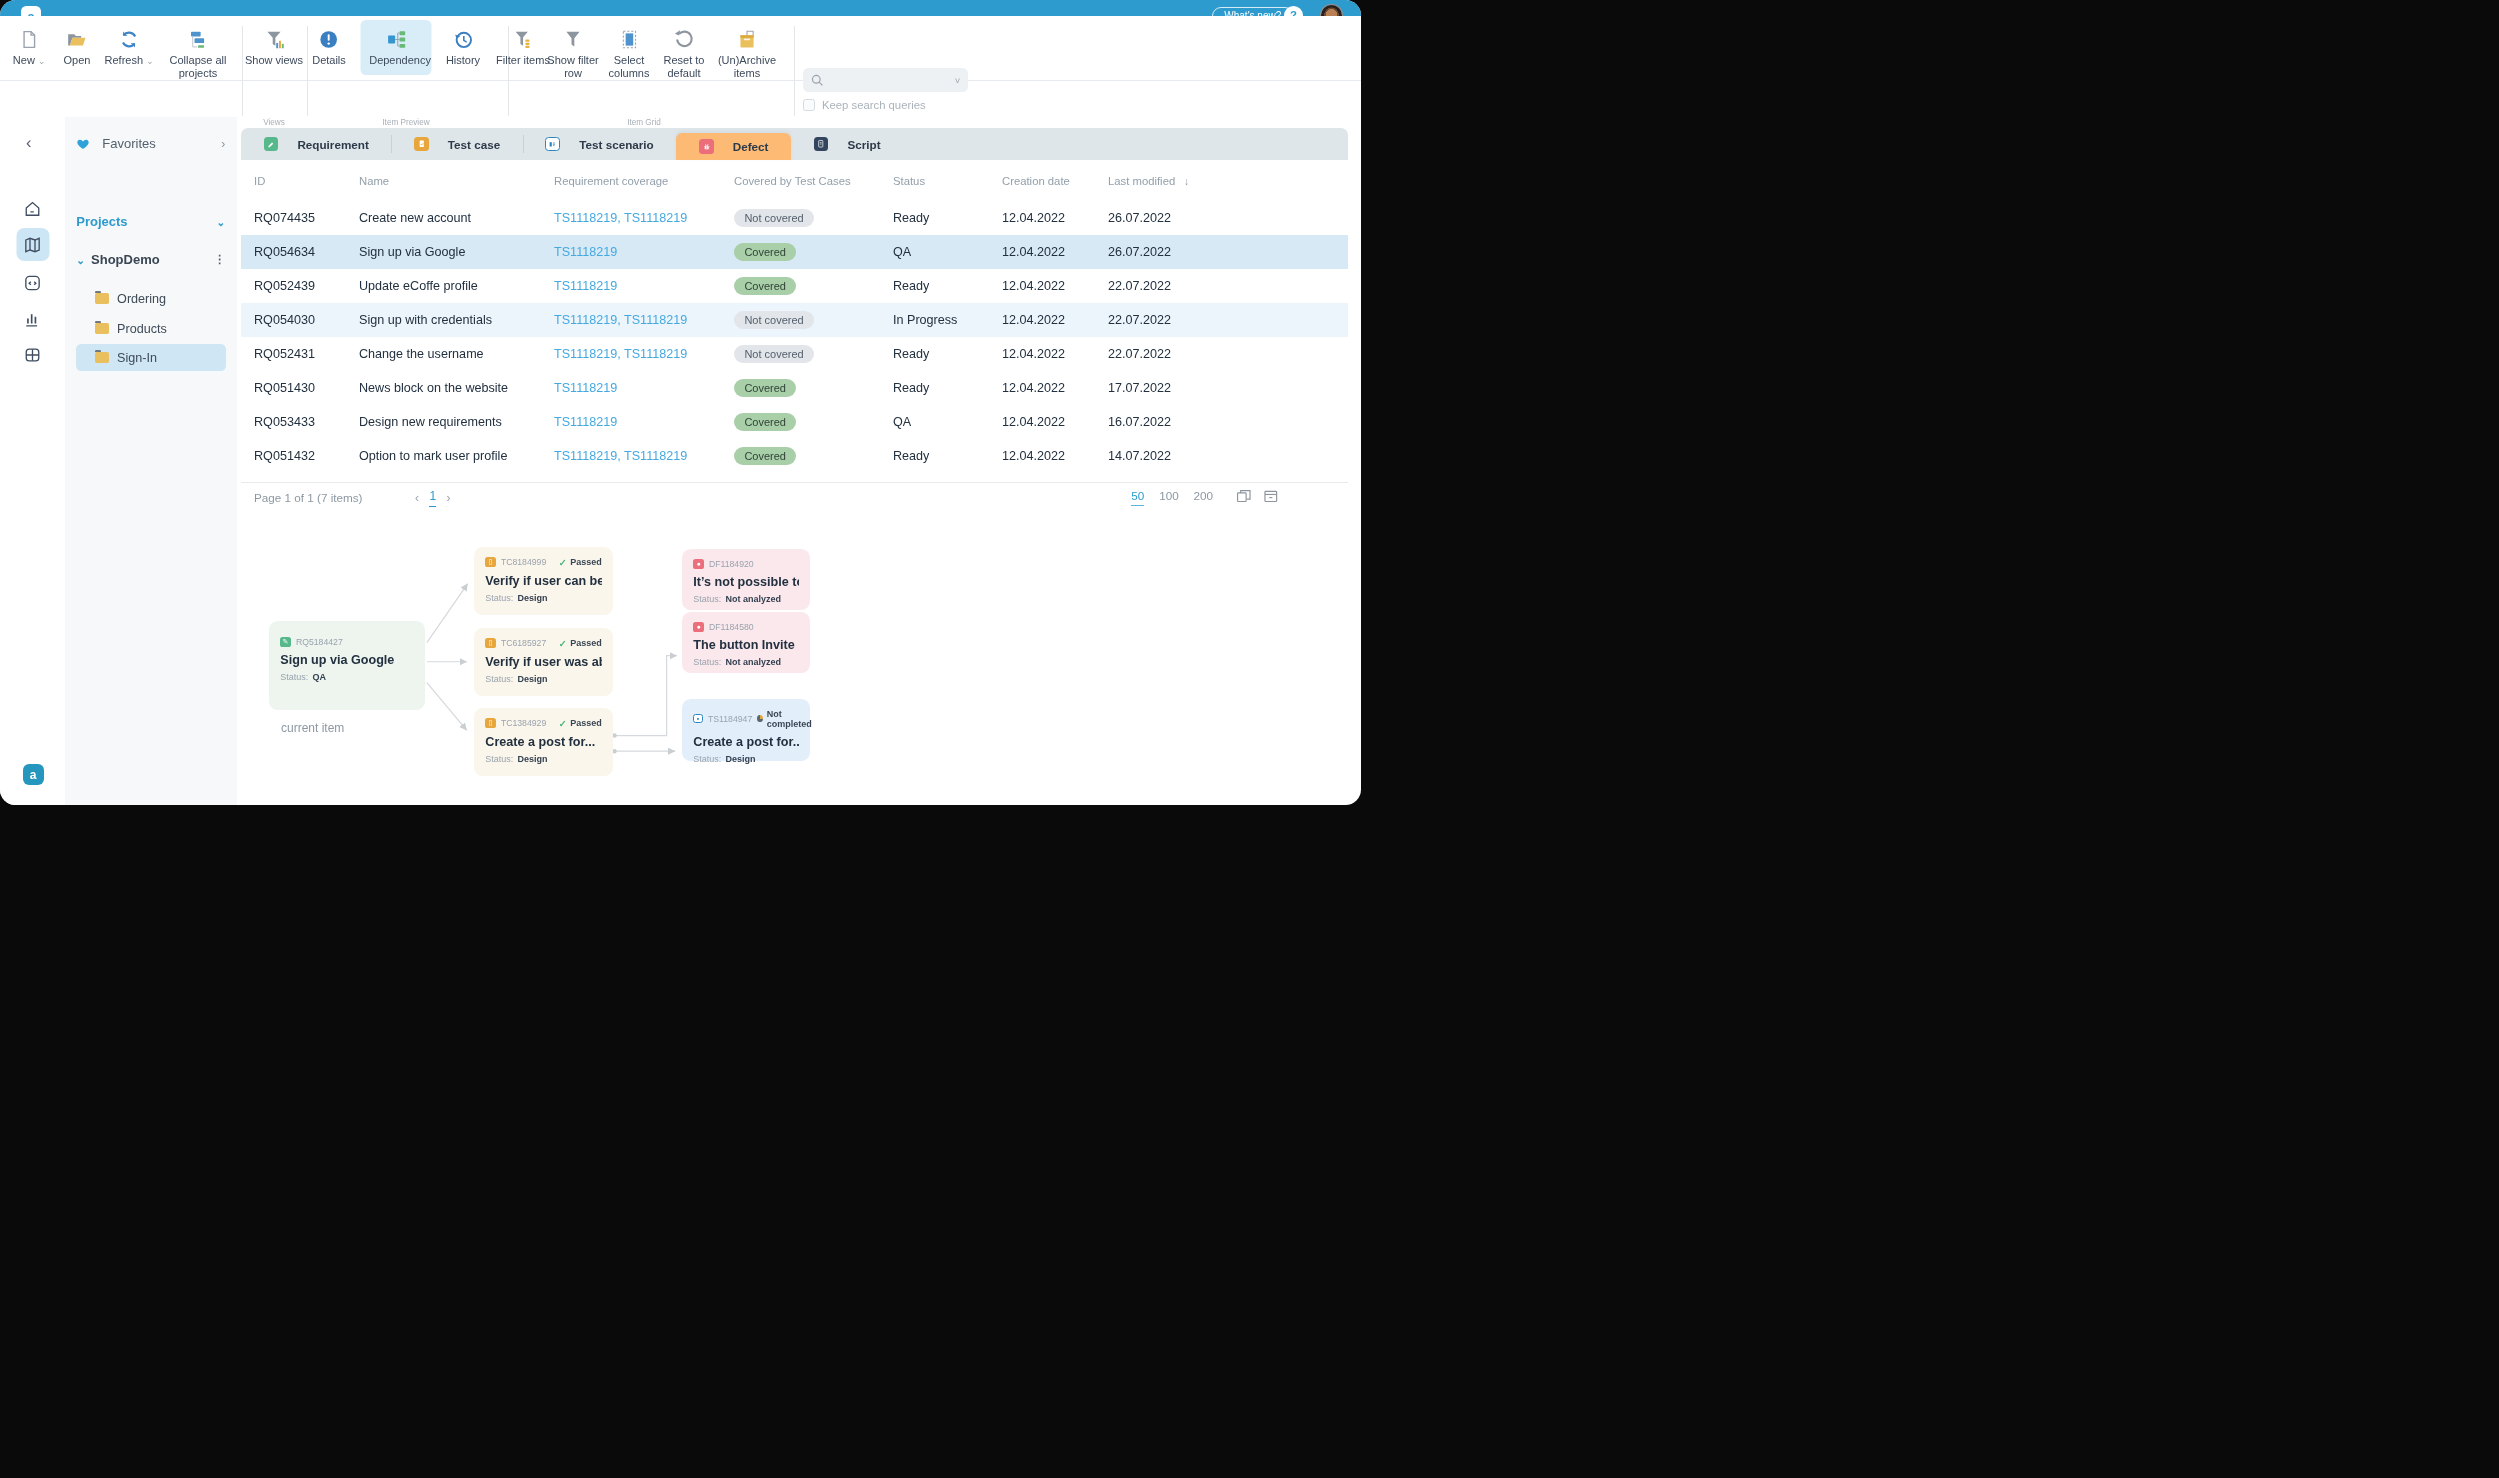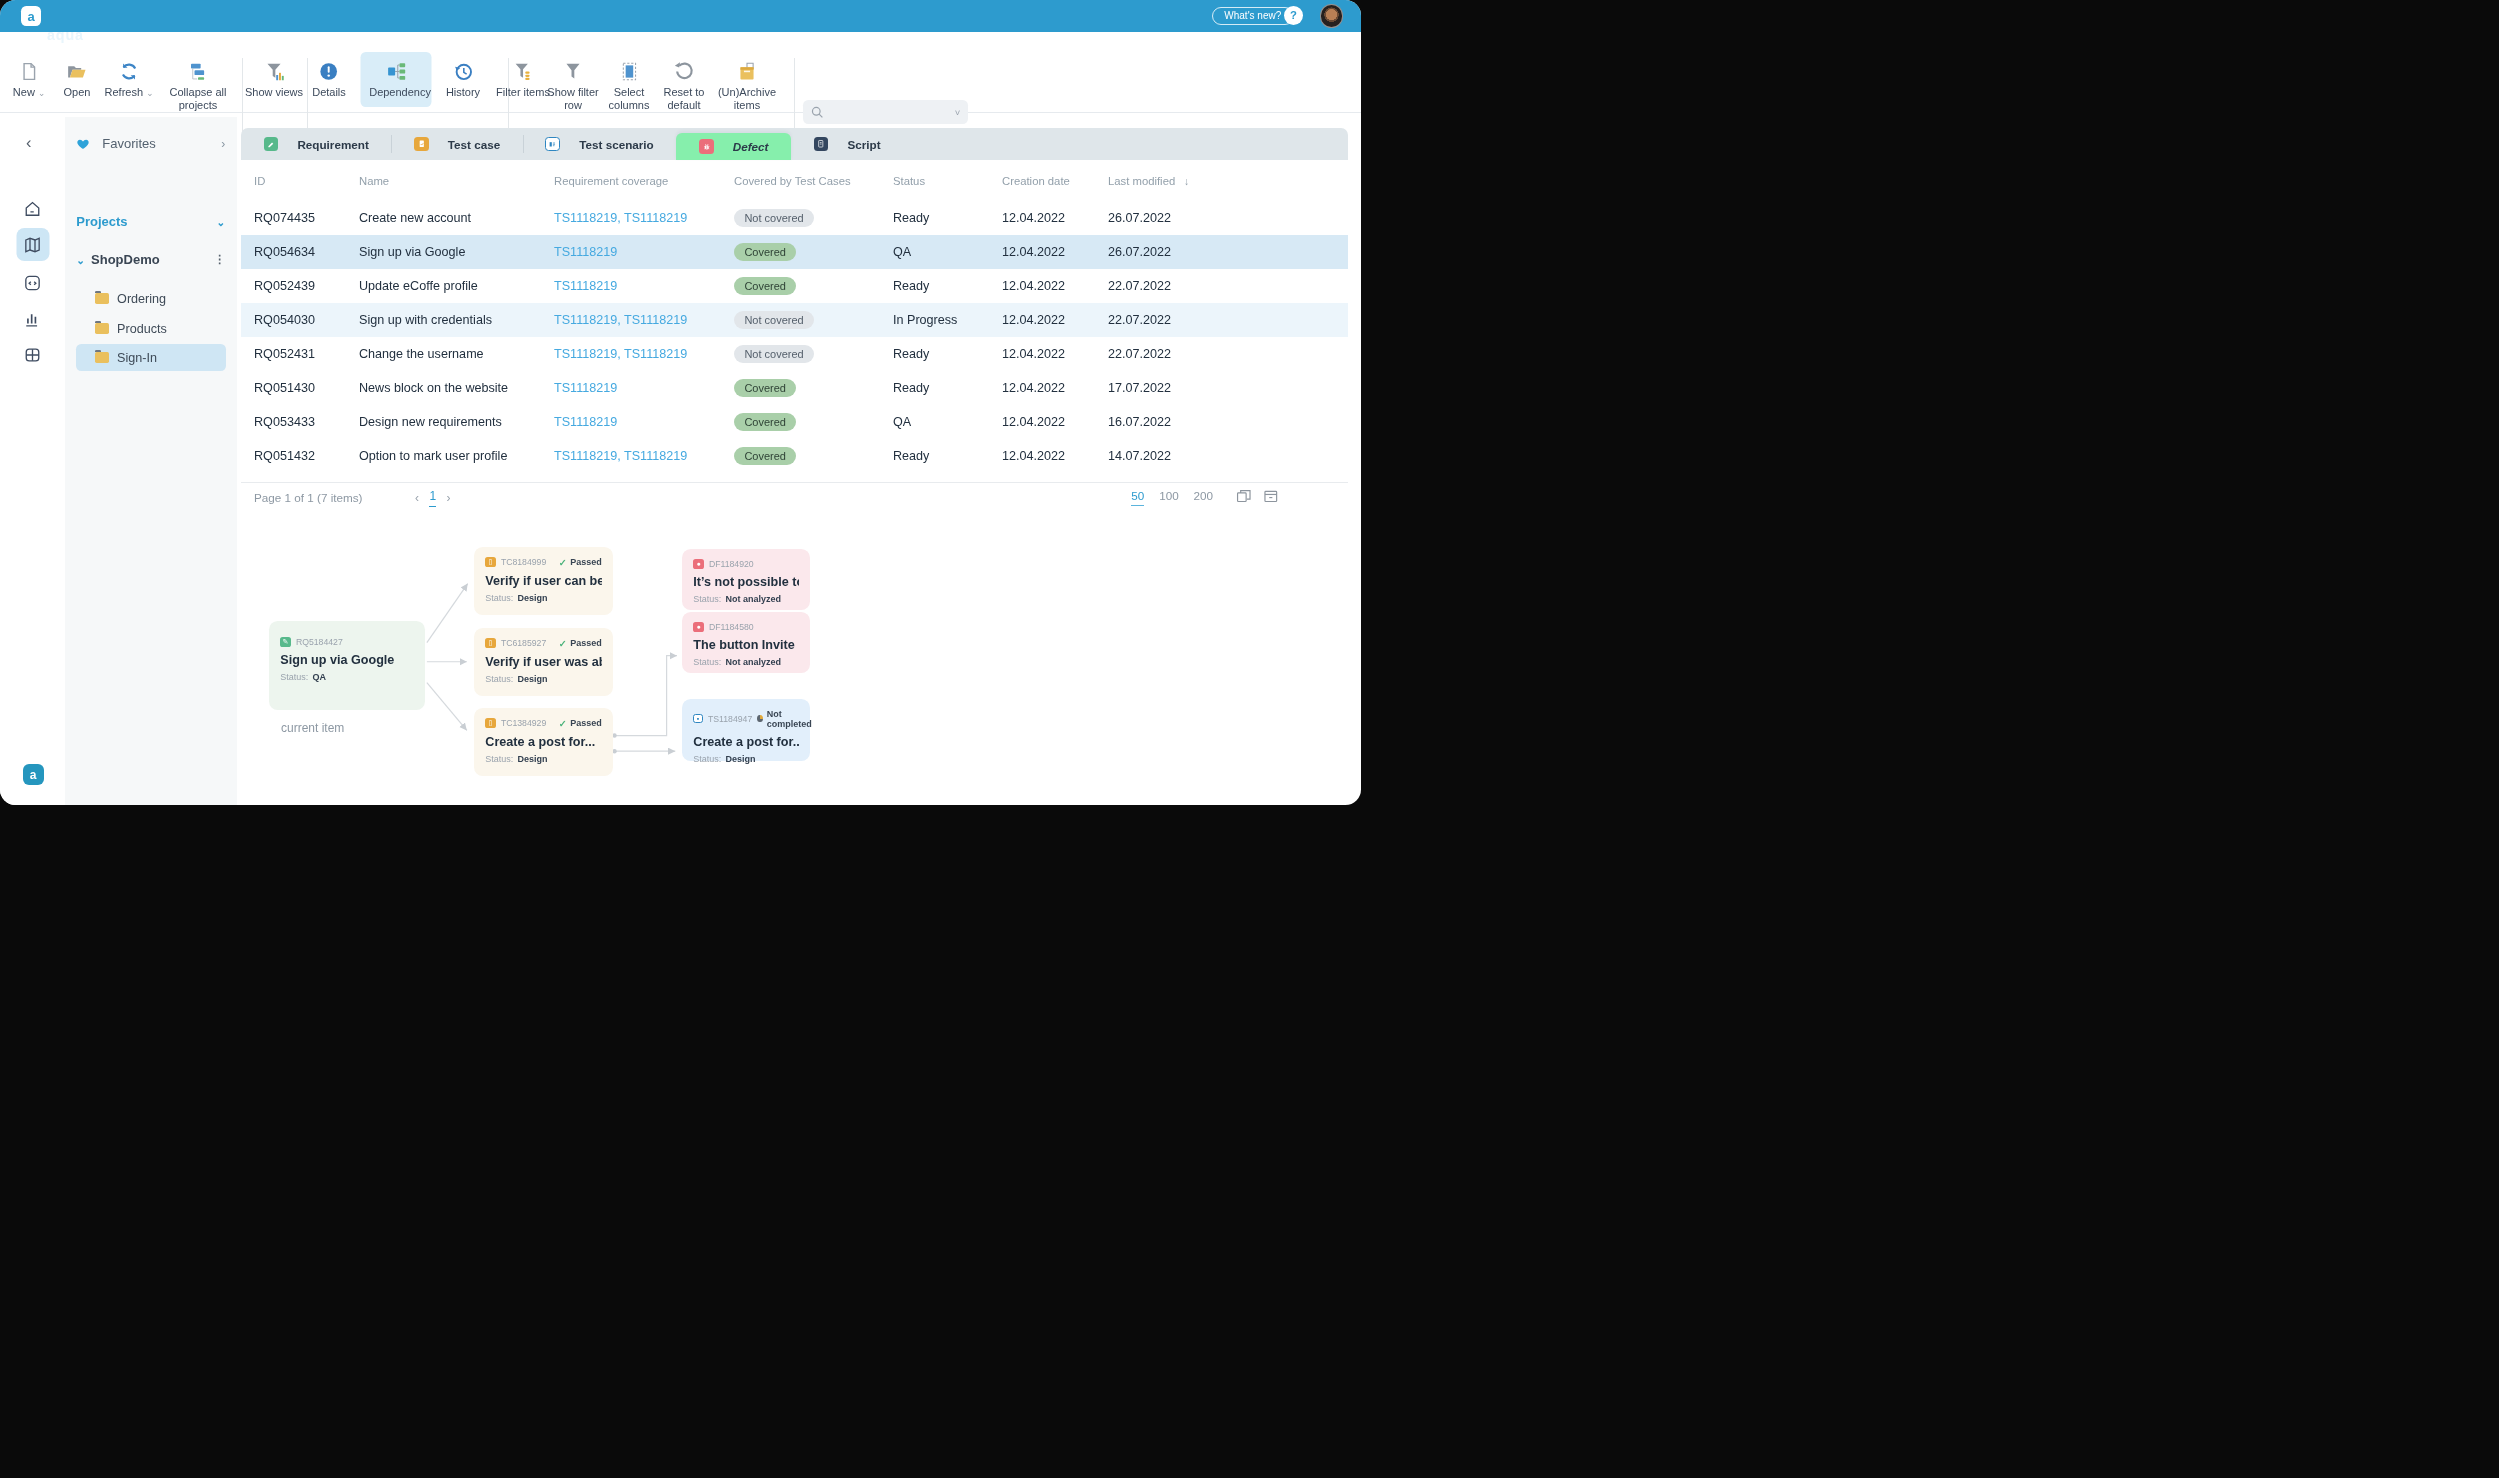--- a/index.html
+++ b/index.html
@@ -8,21 +8,21 @@
 
   
   .topbar { position:absolute; left:0; top:0; width:100%; height:32px; background:#2d9bce; display:flex; align-items:center; }
   .brandmark { position:absolute; left:21px; top:6px; width:20px; height:20px; background:#fff; border-radius:5.2px; display:flex; align-items:center; justify-content:center; color:#2d9bce; font-weight:bold; font-size:13px; }
   .brandtext { position:absolute; left:47px; top:7px; color:#e8f5fc; font-size:14.3px; font-weight:600; letter-spacing:0.9px;margin-top:20px; }
   .whatsnew { position:absolute; left:1212px; top:7px; height:18px; padding:0 11.3px; border:0.9px solid rgba(255,255,255,.8); border-radius:9.5px; color:#fff; font-size:10px; line-height:16.5px; background:transparent; }
   .helpbtn { position:absolute; left:1284px; top:6px; width:19px; height:19px; border-radius:50%; background:#fff; color:#2d9bce; font-weight:bold; font-size:11.3px; text-align:center; line-height:19px; }
   .avatar { position:absolute; left:1320px; top:4.3px; width:23.4px; height:23.4px; border-radius:50%; background:radial-gradient(circle at 50% 44%, #b97f55 0 34%, #6b4a34 35% 44%, #27201e 45% 100%); border:0.9px solid rgba(255,255,255,.5); }
 
   
-  .toolbar { position:absolute; left:0; top:48px; width:100%; height:65px; background:#fff; border-bottom:0.9px solid #e6eaee;text-decoration:underline; }
+  .toolbar { position:absolute; left:0; top:16px; width:100%; height:65px; background:#fff; border-bottom:0.9px solid #e6eaee;text-decoration:underline; }
   .tbtn { position:absolute; top:9.5px; transform:translateX(-50%); text-align:center; color:#3d4a5c; font-size:11px; line-height:1.22; width:max-content; max-width:71px; }
   .tbtn .ticon { height:24px; display:flex; align-items:flex-end; justify-content:center; margin-bottom:4.3px; }
   .tbtn.active { background:#d9edf8; border-radius:5.2px; padding:6px 8.7px 7.8px; top:3.5px; }
   .tchev { color:#9aa3ad; font-size:8.7px; }
   .tsep { position:absolute; top:10.4px; width:0.9px; height:90px; background:#e3e7ea; }
   .tcap { position:absolute; top:102px; transform:translateX(-50%); color:#a8b0b8; font-size:8.2px; }
   .searchbox { position:absolute; left:803px; top:52px; width:165px; height:24px; background:#eef1f4; border-radius:5.2px; display:flex; align-items:center; padding:0 7.8px; }
   .searchbox input { flex:1; border:none; background:transparent; outline:none; font-size:11.3px; color:#3d4a5c; min-width:0; }
   .schev { color:#9aa3ad; font-size:9.5px; }
   .keeprow { position:absolute; left:803px; top:83px; display:flex; align-items:center; gap:7px; color:#aab3bb; font-size:11.3px; }
@@ -47,21 +47,21 @@
   .kebab { margin-left:auto; color:#55606c; font-size:11.3px; letter-spacing:0; }
   .folderrow { position:absolute; left:11.3px; width:150px; height:27px; display:flex; align-items:center; gap:7.8px; padding-left:19px; color:#3e4a57; font-size:12.6px; border-radius:5.2px; }
   .folderrow.sel { background:#cfe6f4; }
   .foldericon { width:14px; height:11.3px; background:#eac05e; border-radius:1.7px; position:relative; flex:none; }
   .foldericon::before { content:""; position:absolute; left:0; top:-2.2px; width:6px; height:2.6px; background:#6f7781; border-radius:1.3px 1.3px 0 0; }
 
   
   .tabstrip { position:absolute; left:241px; top:128px; width:1107px; height:32px; background:#dfe6ea; border-radius:7px 7px 0 0; display:flex; align-items:stretch; }
   .tab { display:flex; align-items:center; gap:19px; padding:0 22.6px; color:#2c3a49; font-size:11.7px; font-weight:600; position:relative; }
   .tab .tdiv { position:absolute; left:0; top:7px; bottom:7px; width:0.9px; background:#c9d2d8; }
-  .tab.active { background:#86efac; border-radius:6px 6px 0 0; margin-top:5px; box-shadow:0 -1.7px 3.5px rgba(40,60,80,.06);font-style:italic; }
+  .tab.active { background:#fdba74; border-radius:6px 6px 0 0; margin-top:5px; box-shadow:0 -1.7px 3.5px rgba(40,60,80,.06); }
   .tabicon { width:14.8px; height:14.8px; border-radius:3.5px; position:relative; flex:none; display:flex; align-items:center; justify-content:center; }
 
   
   .tablecard { position:absolute; left:241px; top:161px; width:1107px; background:#fff; }
   .thead, .trow { display:grid; grid-template-columns:105px 195px 180px 159px 109px 106px 1fr; align-items:center; padding-left:13px; }
   .thead { height:40px; color:#93a0ab; font-size:11.3px; }
   .trow { height:34px; color:#22303f; font-size:12.6px; }
   .trow.sel { background:#d7e9f5; }
   .trow.alt { background:#ecf5fb; }
   .link { color:#45a9e0; }

